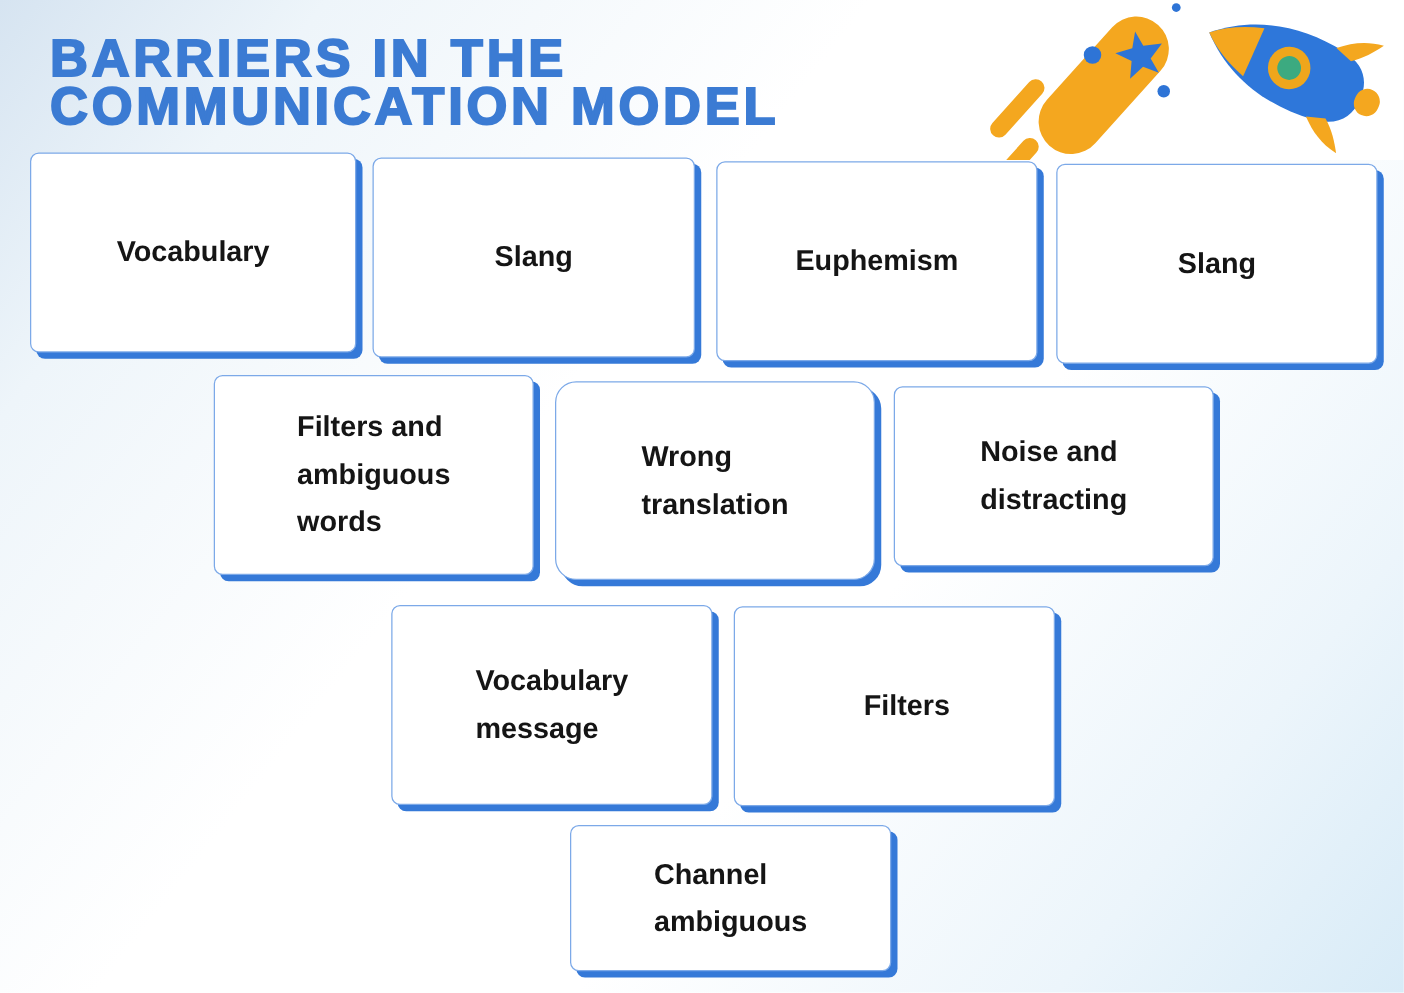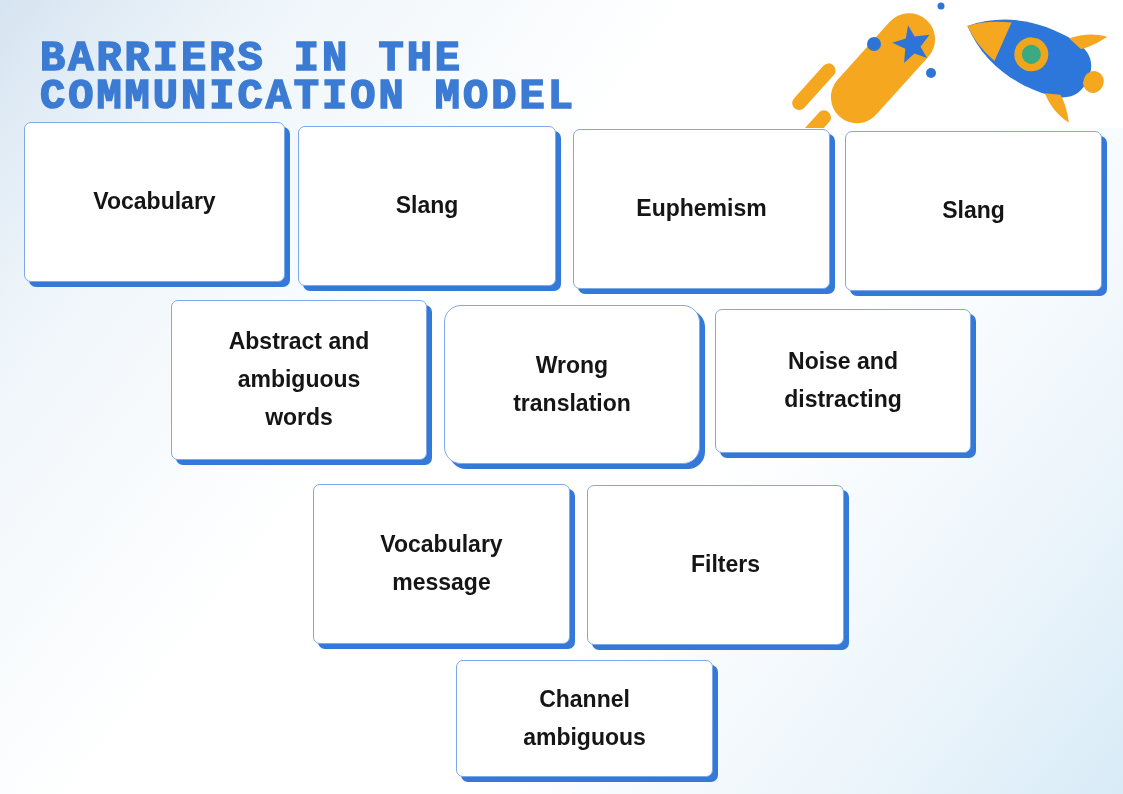--- a/index.html
+++ b/index.html
@@ -3,36 +3,34 @@
 <meta charset="utf-8">
 <style>
   html,body{margin:0;padding:0;}
   body{
     width:1123px;height:794px;overflow:hidden;position:relative;
     font-family:"Liberation Sans", sans-serif;
     background:linear-gradient(128deg,#d6e4f1 0%,#eef5fa 15%,#ffffff 40%,#ffffff 62%,#ecf5fb 84%,#d8ebf7 100%);
   }
   .stage{position:absolute;inset:0;}
   .title{
-    position:absolute;left:40px;top:40px;margin:0;
+    position:absolute;left:40px;top:28px;margin:0;
     font-size:42px;line-height:38px;font-weight:900;
     letter-spacing:3px;color:#3b7bd3;
     -webkit-text-stroke:1.6px #3b7bd3;
     text-transform:uppercase;
-    font-family:Liberation Mono, monospace;
   }
   .title span{display:block;}
   .bx{
     position:absolute;box-sizing:border-box;
     background:#ffffff;
     border:1.5px solid #7ca9e8;
     border-radius:7px;
     box-shadow:5px 5px 0 0 #3579d8;
     display:flex;align-items:center;justify-content:center;
-    text-align:center;
     font-weight:bold;font-size:23px;line-height:1.65;color:#151515;
     white-space:pre-line;
     padding:0 16px;
   }
   .deco{position:absolute;left:788px;top:0;}
 </style>
 </head>
 <body>
 
 <div class="stage">
@@ -73,21 +71,21 @@
     <span>Slang</span>
   </div>
   <div class="bx" style="left:573px;top:129px;width:257px;height:160px;">
     <span>Euphemism</span>
   </div>
   <div class="bx" style="left:845px;top:131px;width:257px;height:160px;">
     <span>Slang</span>
   </div>
 
   <div class="bx" style="left:171px;top:300px;width:256px;height:160px;">
-    <span>Abstract and
+    <span>Filters and
 ambiguous
 words</span>
   </div>
   <div class="bx" style="left:444px;top:305px;width:256px;height:159px;border-radius:17px;">
     <span>Wrong
 translation</span>
   </div>
   <div class="bx" style="left:715px;top:309px;width:256px;height:144px;">
     <span>Noise and
 distracting</span>

